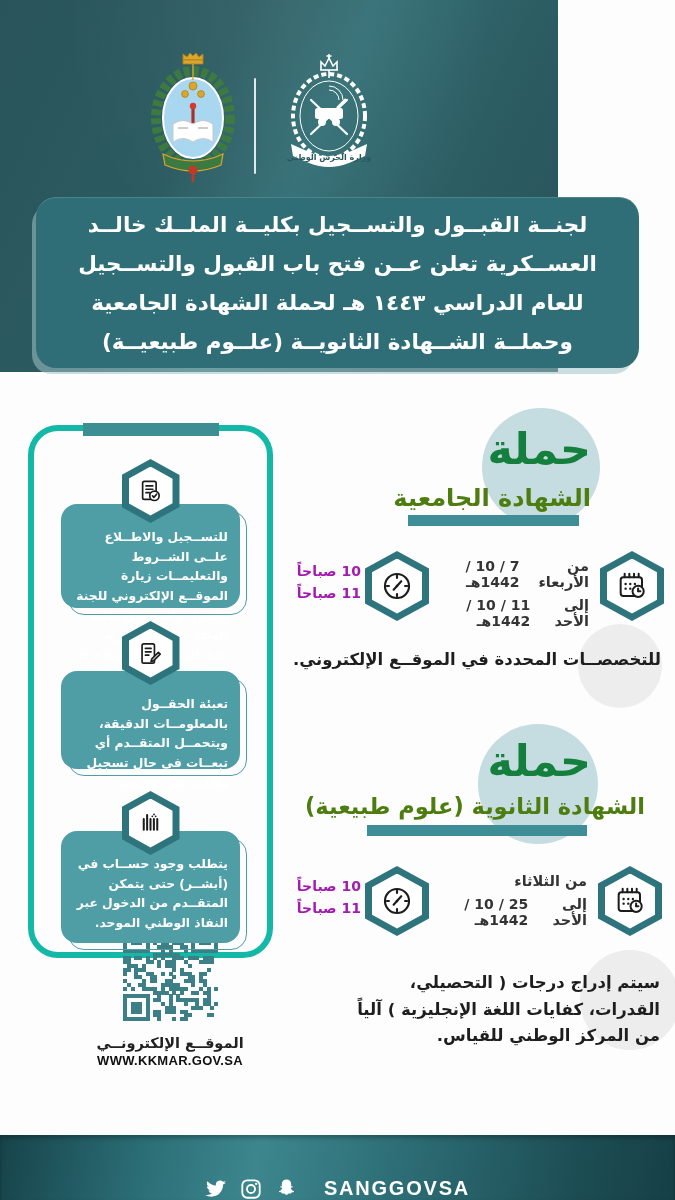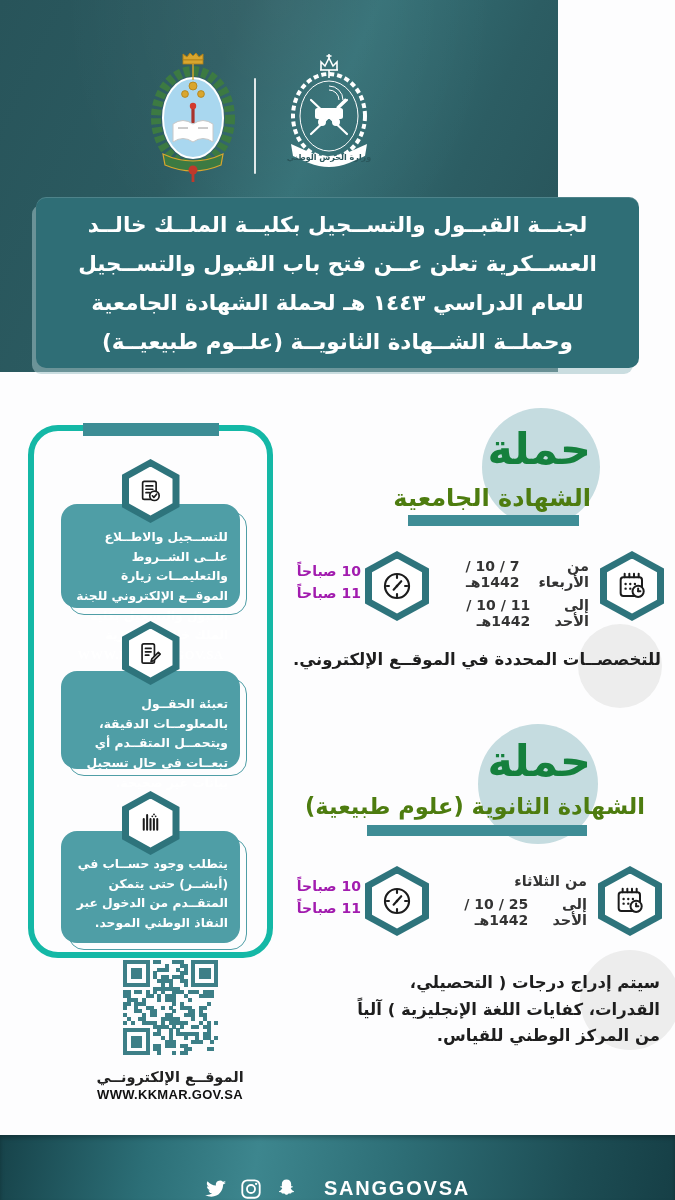--- a/index.html
+++ b/index.html
@@ -17,21 +17,21 @@
       linear-gradient(115deg,#28545a 0%,#2b5b61 34%,#347076 52%,#2c5d63 74%,#275258 100%);
   }
   .logo-divider{
     position:absolute;left:254px;top:78px;width:2px;height:96px;
     background:rgba(255,255,255,0.85);border-radius:2px;
   }
   .college-logo{position:absolute;left:147px;top:46px;}
   .ministry-logo{position:absolute;left:279px;top:52px;}
   .banner{
     position:absolute;left:36px;top:197px;width:603px;height:171px;
-    background:#2f6e76;border-radius:10px;
+    background:#2f6e76;border-radius:20px;
     box-shadow:-5px 7px 0 -1px rgba(160,195,199,0.55), inset 0 1px 0 rgba(255,255,255,0.15);
     display:flex;flex-direction:column;justify-content:center;
     padding:4px 26px;box-sizing:border-box;
   }
   .banner-line{
     color:#ffffff;font-weight:bold;font-size:21.5px;line-height:39px;
     text-align:center;white-space:nowrap;
   }
   
   .steps-panel{
@@ -62,21 +62,21 @@
     content:'';position:absolute;inset:0;border:1px solid #4f9ea6;border-radius:16px;
     transform:translate(7px,7px);pointer-events:none;
   }
   .card-1{top:73px;height:104px}.card-2{top:240px;height:98px}.card-3{top:400px;height:112px}
   .step-text{color:#ffffff;font-size:12.3px;font-weight:bold;line-height:1.6;text-align:right;}
   .step-link{
     display:block;color:#ffffff;font-size:12.5px;font-weight:bold;text-align:center;
     font-family:"Liberation Serif","DejaVu Serif",serif;letter-spacing:0.5px;margin-top:2px;direction:ltr;
   }
   
-  .qr-block{position:absolute;left:84px;top:960px;width:172px;text-align:center;}
+  .qr-block{position:absolute;left:84px;top:926px;width:172px;text-align:center;}
   .qr-svg{width:95px;height:95px;display:block;margin:0 auto 13px;}
   .qr-label{font-size:14.5px;font-weight:bold;color:#222;line-height:1.3;}
   .qr-url{font-size:13px;font-weight:bold;color:#111;direction:ltr;font-family:"Liberation Sans",sans-serif;letter-spacing:0.3px;}
   
   .circle{position:absolute;border-radius:50%;background:#c5dce0;z-index:0;}
   .circle-1{left:482px;top:408px;width:118px;height:118px;}
   .circle-2{left:478px;top:724px;width:120px;height:120px;}
   .gray-circle{position:absolute;border-radius:50%;background:#ededed;z-index:0;}
   .gray-1{left:578px;top:624px;width:84px;height:84px;}
   .gray-2{left:580px;top:950px;width:100px;height:100px;}

